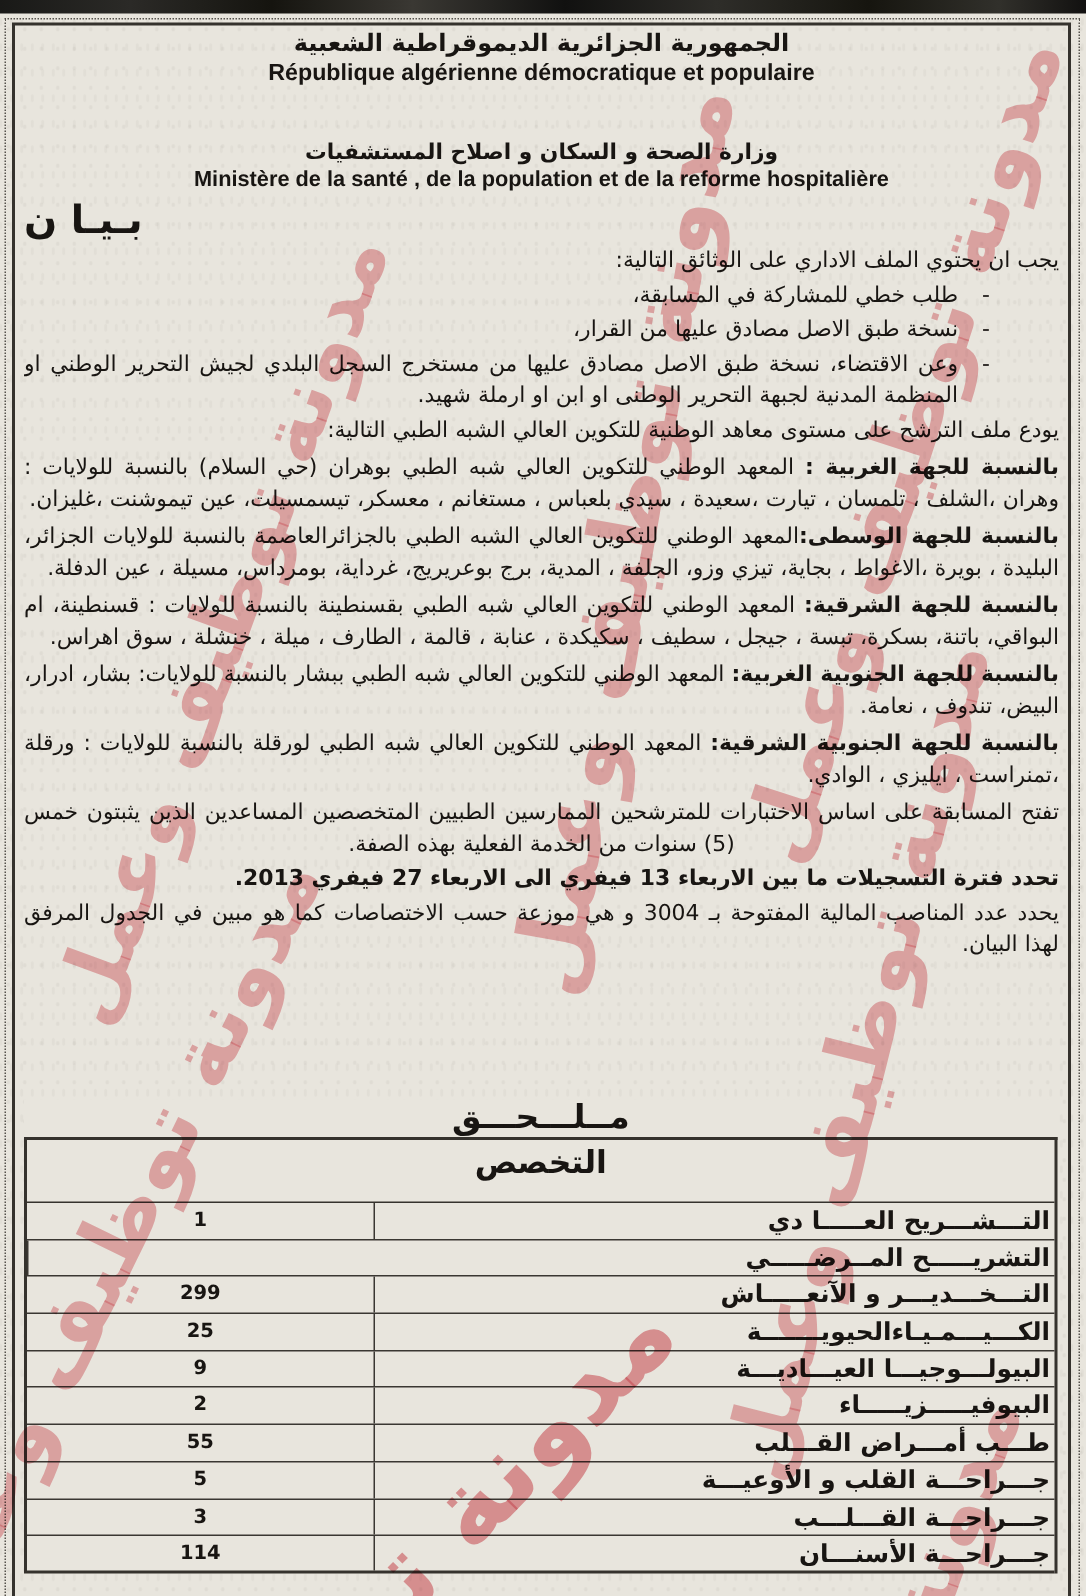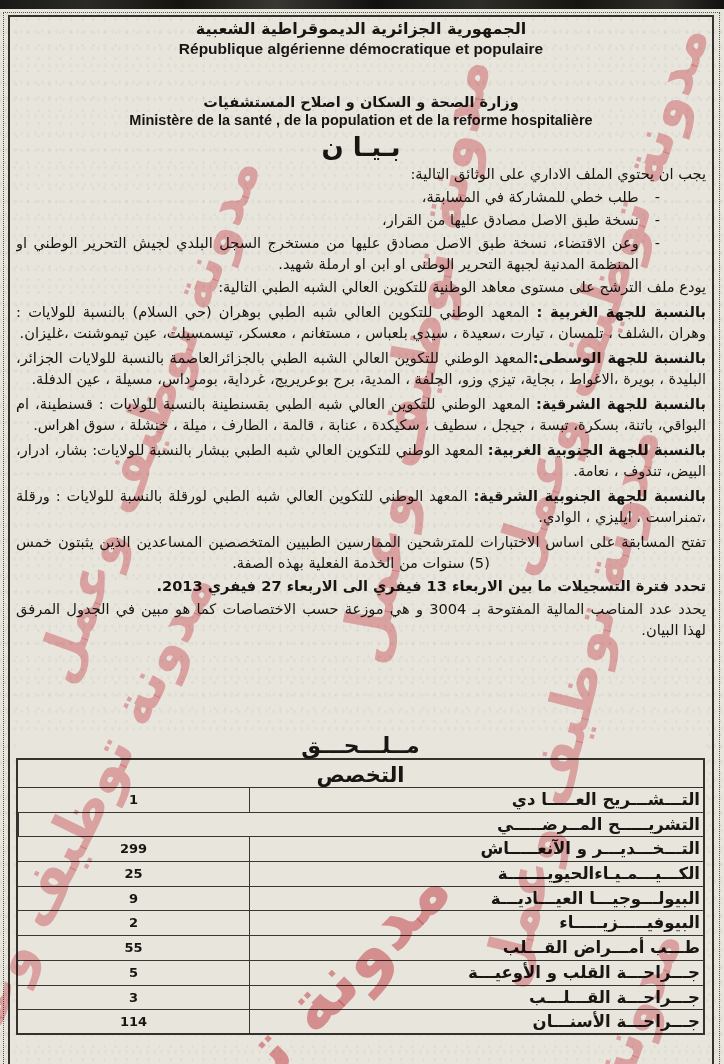--- a/index.html
+++ b/index.html
@@ -31,21 +31,21 @@
     position:absolute; left:16px; right:18px; top:19px; bottom:0; z-index:1;
     direction:rtl; text-align:right; overflow:hidden;
   }
   .hdr { text-align:center; font-weight:bold; }
   .ar1 { font-size:16px; line-height:20px; }
   .fr  { direction:ltr; font-family:"Liberation Sans", sans-serif; }
   .fr1 { font-size:15.5px; line-height:19px; }
   .ar2 { font-size:14.5px; line-height:18px;margin-top:35px; }
   .fr2 { font-size:14.5px; line-height:18px; }
   .doc-title {
-    text-align:center; font-weight:bold; font-size:26px; line-height:30px;
+    text-align:left; font-weight:bold; font-size:26px; line-height:30px;
     margin:3px 0 1px; letter-spacing:3px;
   }
   .para { margin:0 0 2px; font-size:14.6px; line-height:21px; text-align:justify; }
   .plain-line { text-align:right; }
   .bold { font-weight:bold; }
   .b { font-weight:bold; }
   .bullet { display:flex; direction:rtl; padding-right:46px; margin:1px 0 2px;
             font-size:14.6px; line-height:21px; }
   .bullet .dash { margin-left:16px; }
   .bullet .bullet-text { text-align:justify; }
@@ -54,21 +54,21 @@
   .annex {
     position:absolute; top:714px; left:0; right:1px; z-index:2;
     background:#e8e5dd;
   }
   .annex-title {
     text-align:center; font-weight:bold; font-size:22px; line-height:25px;
     letter-spacing:1px; margin-bottom:0;
   }
   .annex-table { border:2px solid #35322d; border-bottom:none; }
   .thead {
-    height:28px; font-weight:bold; font-size:21px; text-align:center;
+    height:42px; font-weight:bold; font-size:21px; text-align:center;
     padding-top:3px; border-bottom:1.5px solid #35322d; box-sizing:border-box;
   }
   .trow { display:flex; direction:rtl; height:24.7px; box-sizing:border-box;
           border-bottom:1.5px solid #3a3732; }
   .trow:last-child { border-bottom:2px solid #35322d; }
   .cell-name {
     flex:1; font-weight:bold; font-size:16.5px; line-height:23px;
     padding-right:3px; white-space:nowrap; overflow:hidden;
     border-left:1.5px solid #3a3732;
   }

